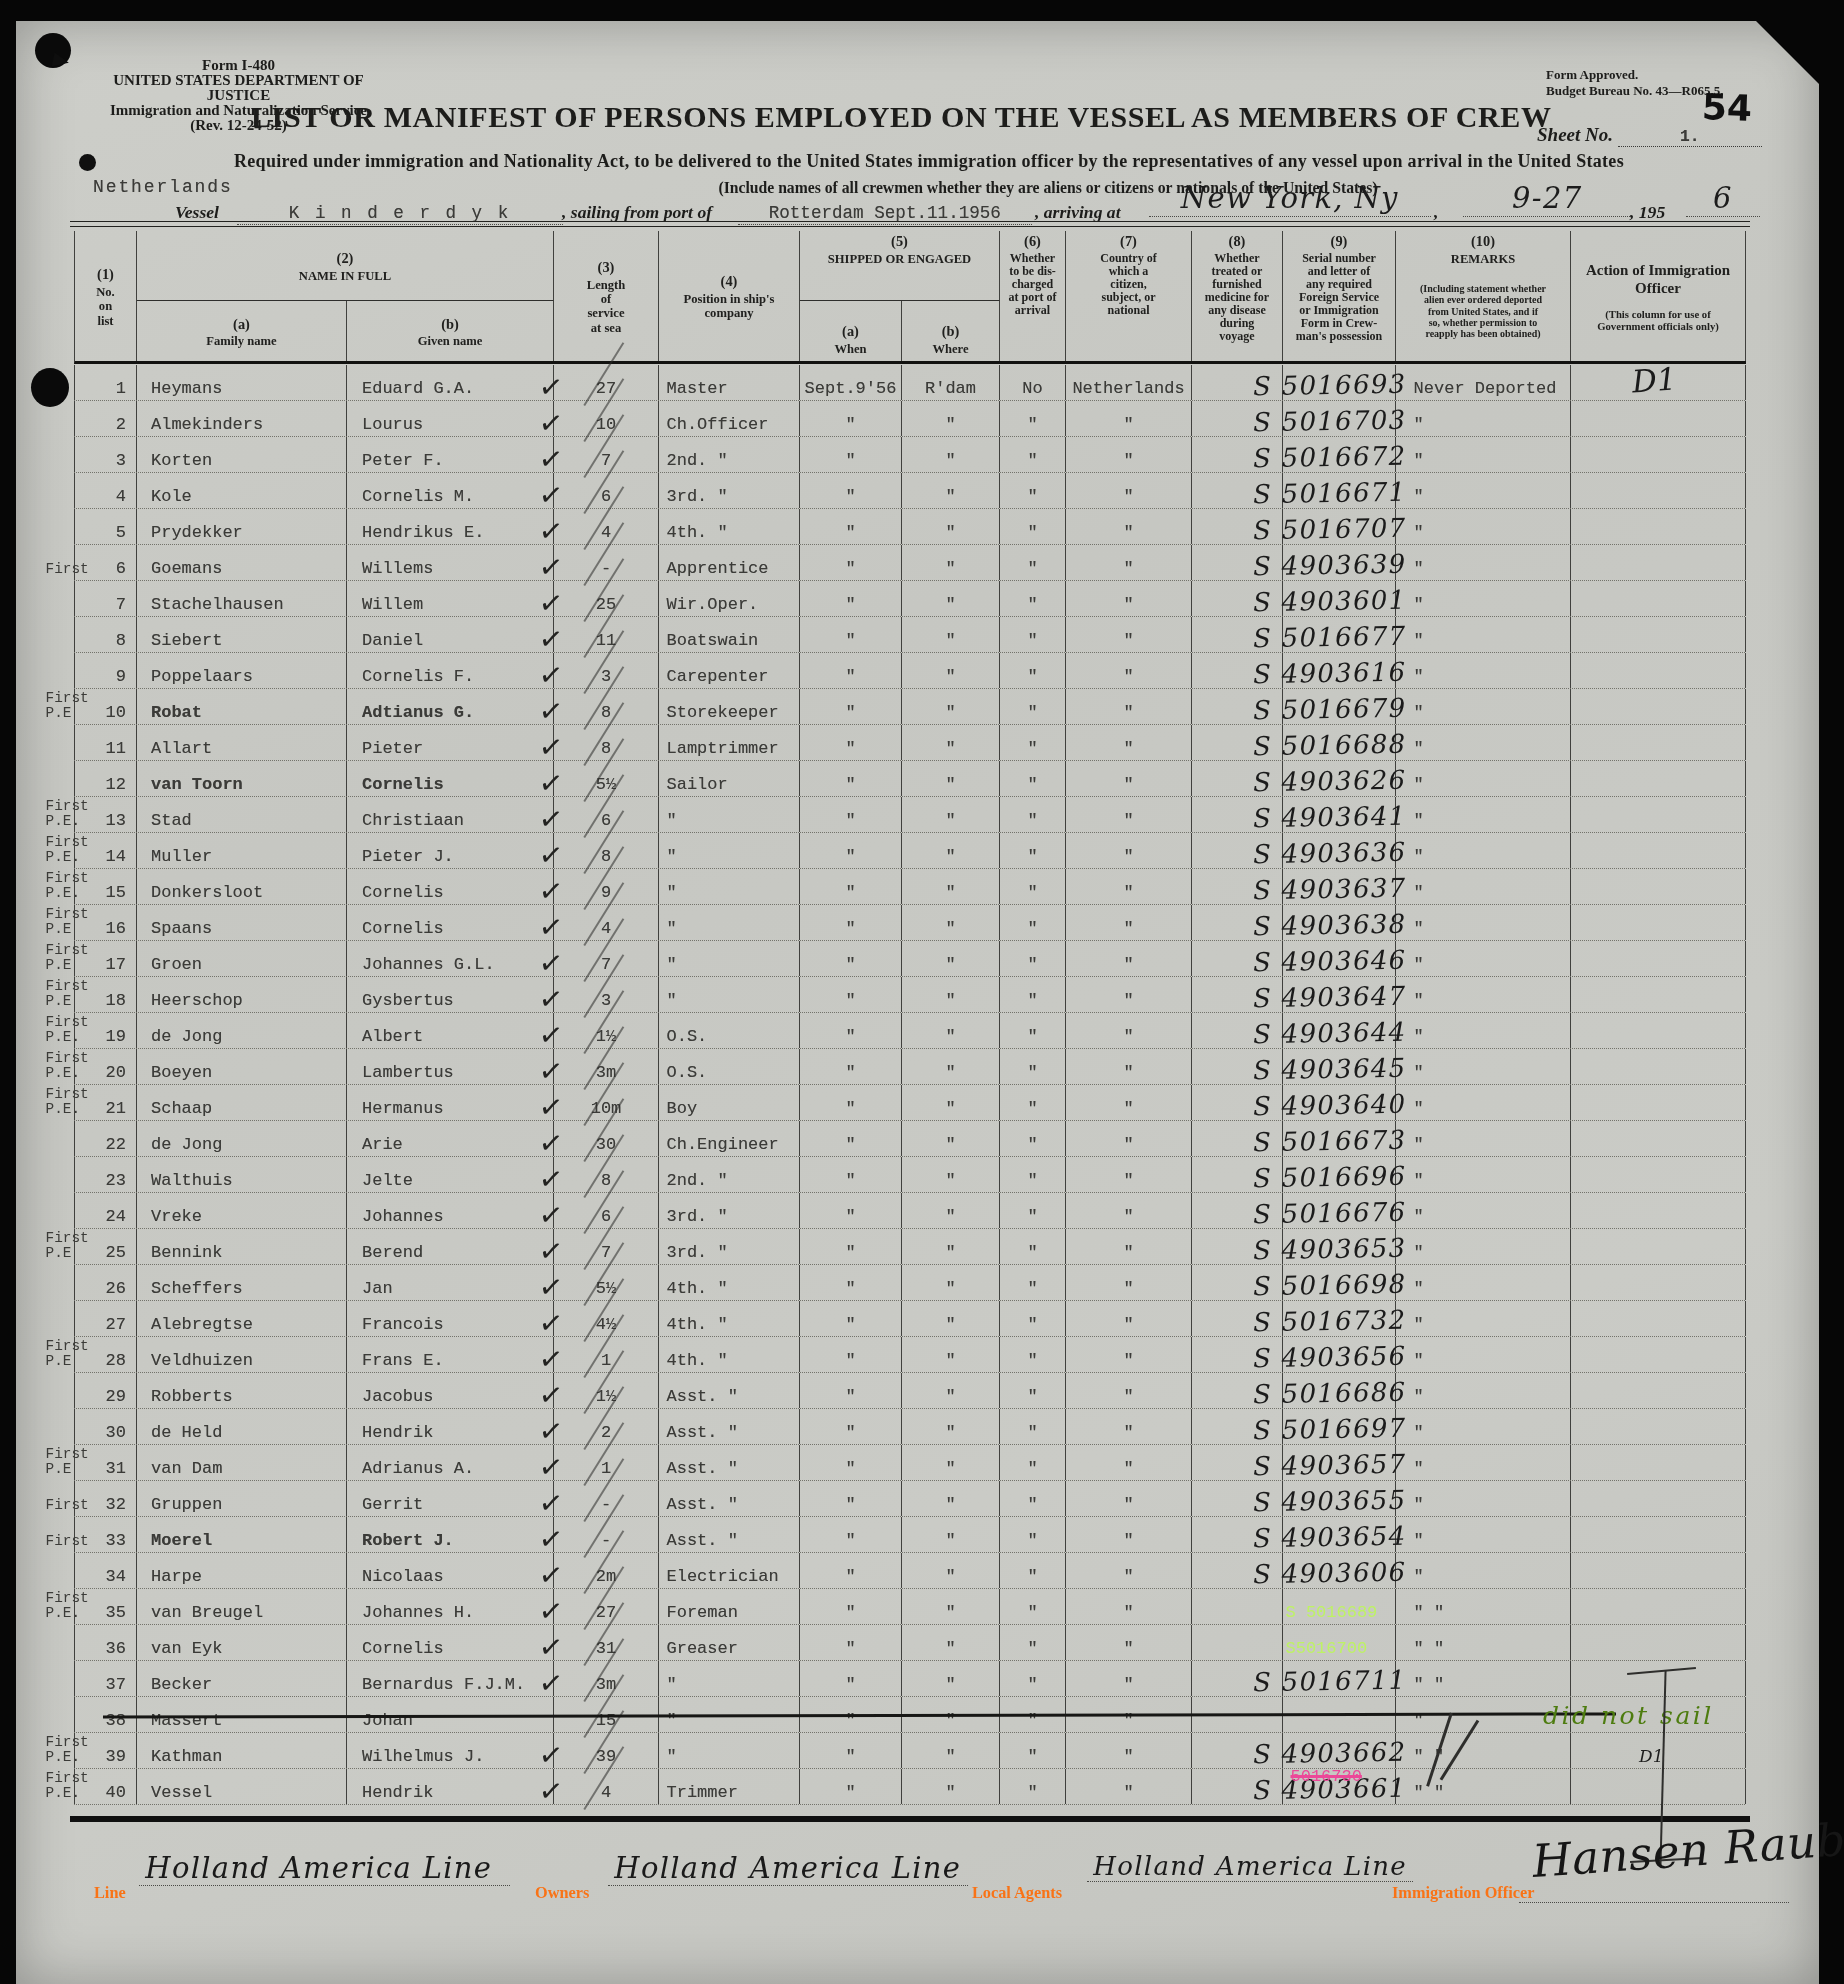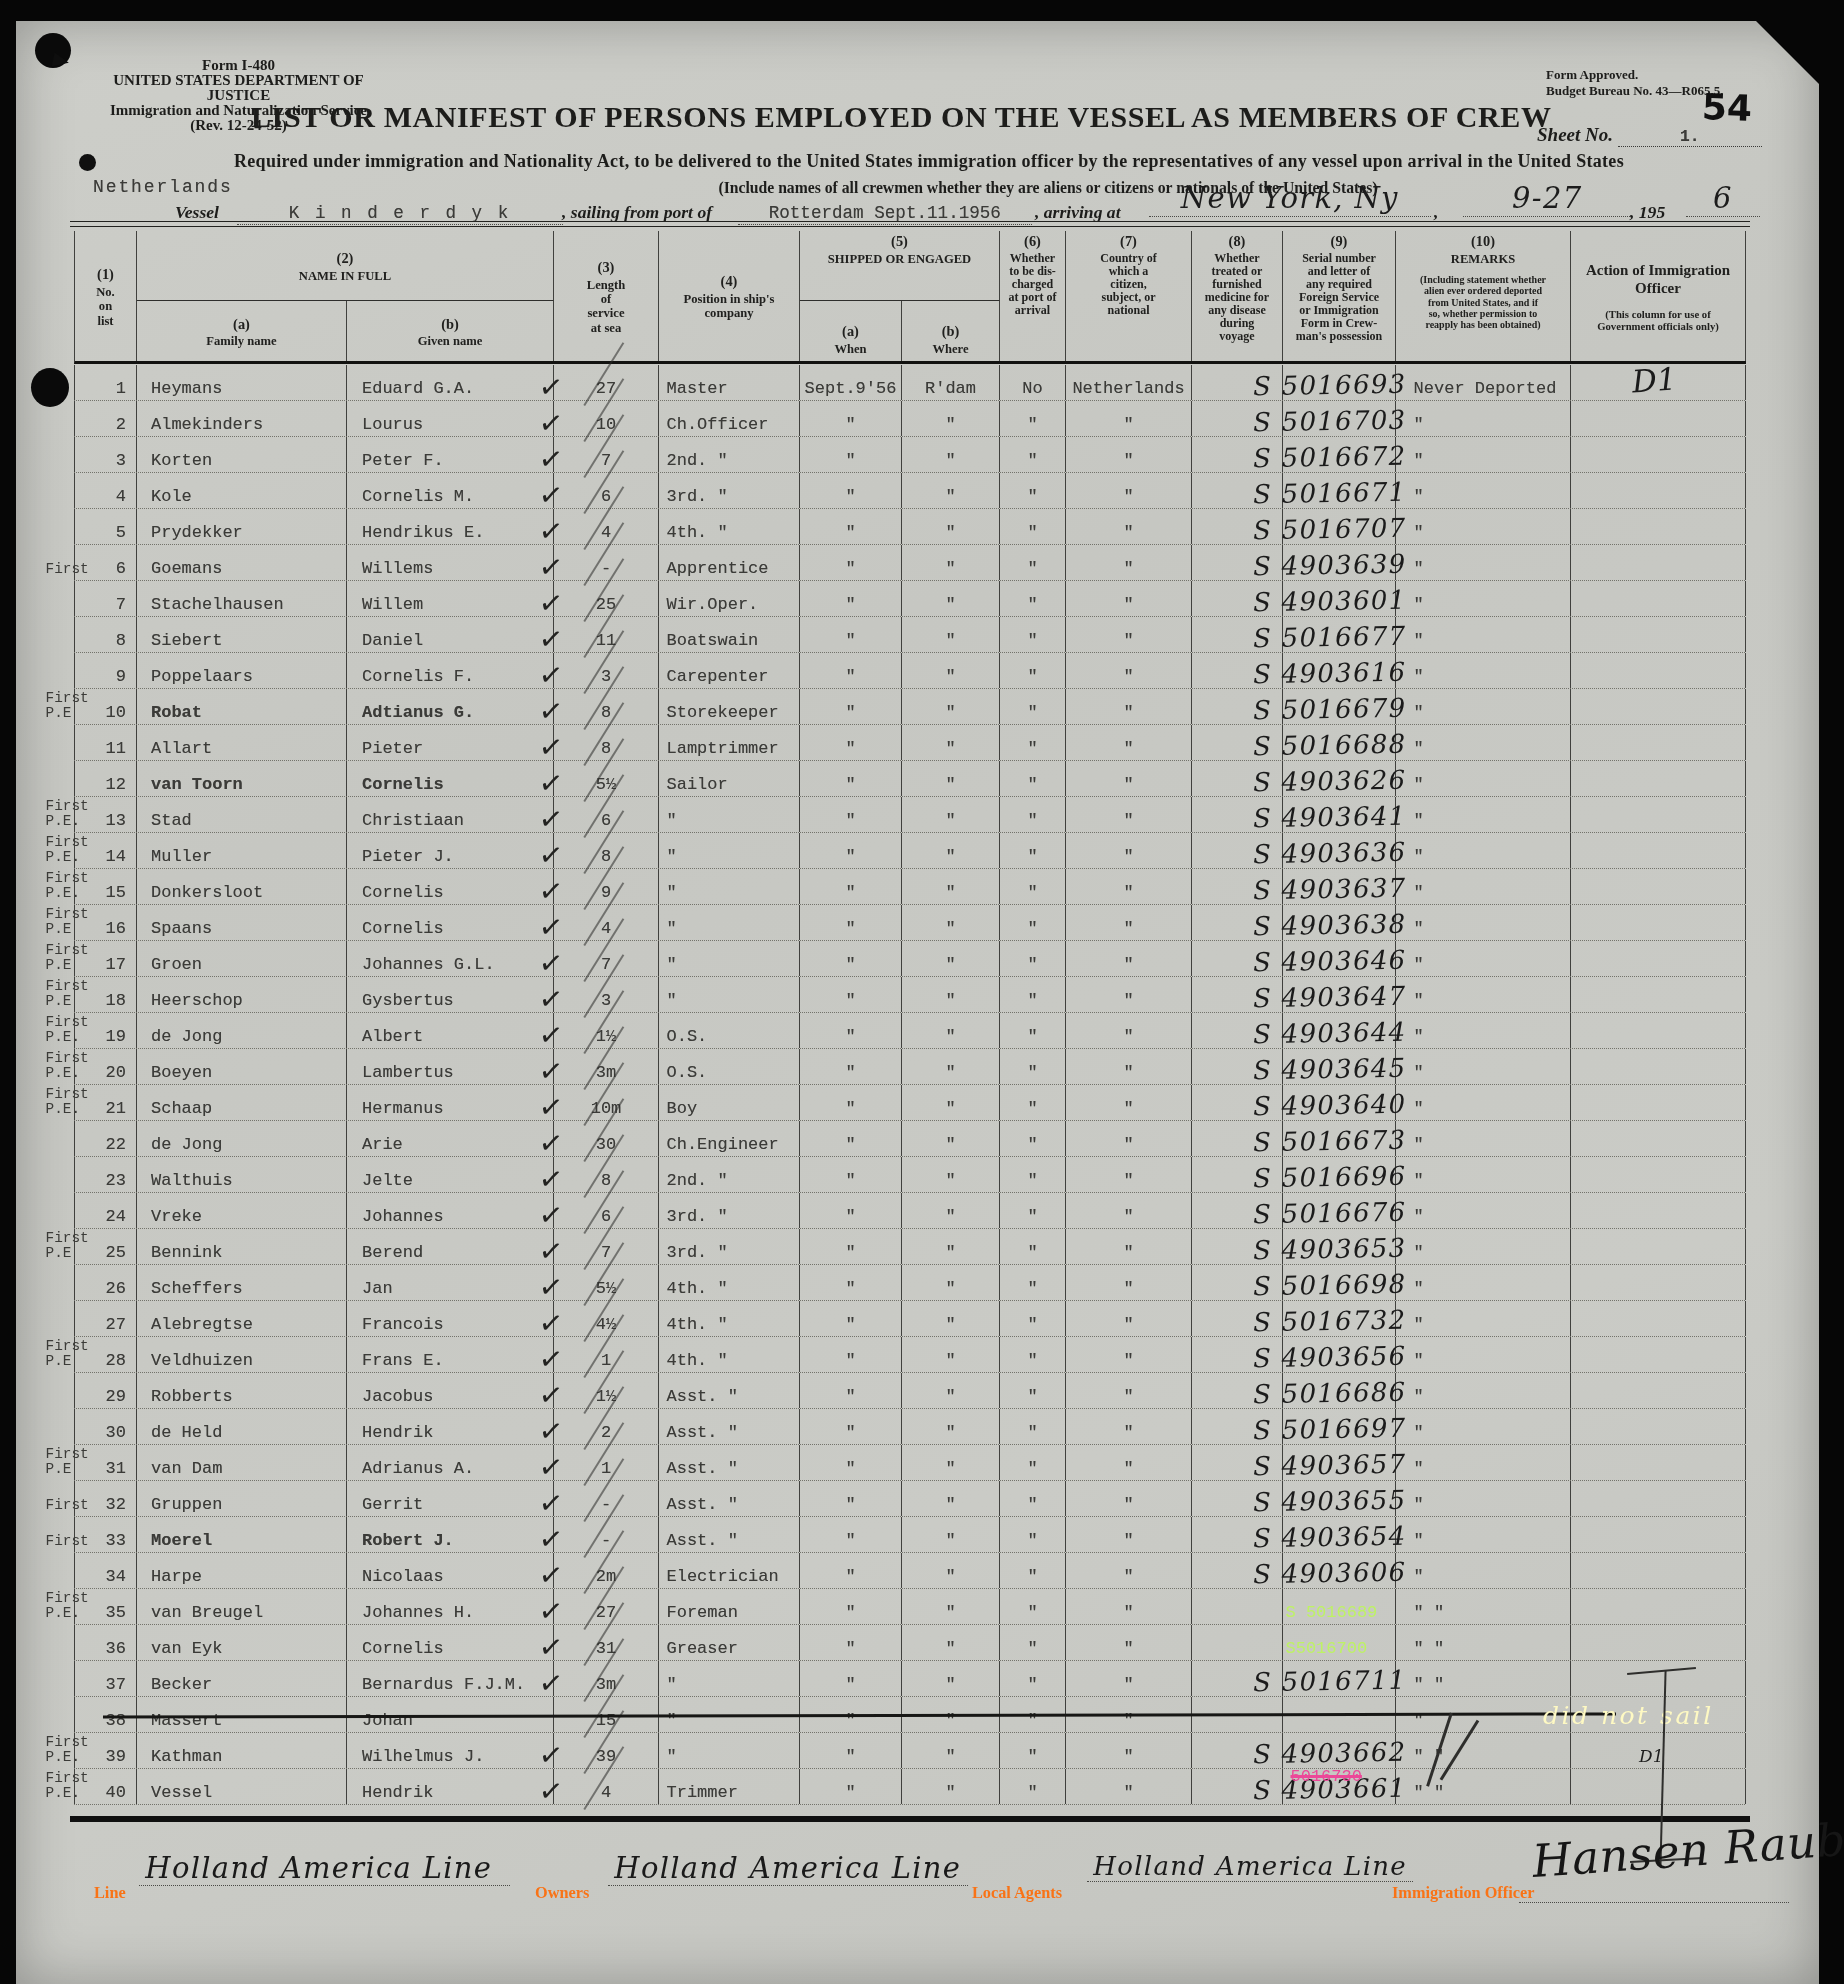--- a/index.html
+++ b/index.html
@@ -44,21 +44,21 @@
             border-top:1.9px solid #22221f;border-bottom:1.9px solid #22221f;box-sizing:border-box;}
   .thead{position:absolute;left:74px;top:231px;width:1671px;height:130px;display:grid;
          grid-template-columns:var(--cols);grid-template-rows:70px 60px;
          border-left:1.3px solid rgba(30,30,28,.8);border-bottom:3.8px solid #121210;box-sizing:content-box;}
   .hc{border-right:1.3px solid rgba(30,30,28,.8);box-sizing:border-box;display:flex;flex-direction:column;
       align-items:center;padding-top:3.1px;text-align:center;white-space:pre-line;color:#21211f;
       font-family:"Liberation Serif",serif;font-weight:bold;overflow:hidden;}
   .hc .num{font-size:14.4px;margin-bottom:1.9px;line-height:15.7px;}
   .hc .lbl{font-size:12.6px;line-height:14.4px;}
   .hc.sm .lbl{font-size:12px;line-height:13px;}
-  .hc .note{font-size:10px;line-height:11.3px;margin-top:8px;font-weight:bold;}
+  .hc .note{font-size:10px;line-height:11.3px;margin-top:17px;font-weight:bold;}
   .h-no{grid-area:1/1/3/2;justify-content:center;}
   .h-name{grid-area:1/2/2/4;border-bottom:1.3px solid rgba(30,30,28,.9);justify-content:center;}
   .h-len{grid-area:1/4/3/5;justify-content:center;}
   .h-pos{grid-area:1/5/3/6;justify-content:center;}
   .h-ship{grid-area:1/6/2/8;border-bottom:1.3px solid rgba(30,30,28,.9);}
   .h-disch{grid-area:1/8/3/9;}
   .h-ctry{grid-area:1/9/3/10;}
   .h-med{grid-area:1/10/3/11;}
   .h-ser{grid-area:1/11/3/12;}
   .h-rem{grid-area:1/12/3/13;}
@@ -91,21 +91,21 @@
          transform:rotate(-58deg);transform-origin:left bottom;}
   .serial-main.hw{font-family:"DejaVu Serif",serif;font-style:italic;font-size:26px;line-height:25px;
          letter-spacing:1.3px;color:#1b1b1b;margin-left:-33px;white-space:nowrap;transform:rotate(-1deg);}
   .serial-main.typed-serial{font-family:"Liberation Mono","DejaVu Sans Mono",monospace;color:#bef264;font-size:17px;}
   .serial-struck{position:absolute;left:7.5px;bottom:-17.6px;font-family:"Liberation Mono","DejaVu Sans Mono",monospace;
          color:#ec4899;font-size:17px;text-decoration:line-through;text-decoration-thickness:2.5px;z-index:4;}
   .strike-line{position:absolute;left:28px;top:17px;width:1513px;height:3.1px;background:#171715;z-index:5;
          transform:rotate(-.12deg);display:none;}
   .row.struck .strike-line{display:block;}
   .row-note{position:absolute;left:1468px;bottom:2.5px;font-family:"DejaVu Serif",serif;font-style:italic;
-         font-size:25px;letter-spacing:2.5px;color:#fef9c3;white-space:nowrap;z-index:6;}
+         font-size:25px;letter-spacing:2.5px;color:#4d7c0f;white-space:nowrap;z-index:6;}
   .bold-row .fam,.bold-row .giv{font-weight:bold;}
   .rule-bottom{position:absolute;left:70px;top:1816px;width:1680px;height:5.6px;background:#101010;}
   
   .pmark{position:absolute;background:#2e2e2c;z-index:7;}
   .pv{left:1662px;top:1671px;width:1.9px;height:196px;transform:rotate(1.5deg);}
   .pt1{left:1627px;top:1670px;width:69px;height:1.9px;transform:rotate(-5deg);}
   .pt2{left:1630px;top:1859px;width:73px;height:1.9px;transform:rotate(-3deg);}
   .sc1{left:1438px;top:1711px;width:2.5px;height:77px;transform:rotate(18deg);}
   .sc2{left:1458px;top:1715px;width:2.5px;height:70px;transform:rotate(32deg);}
   .d1top{position:absolute;left:1632px;top:362px;font-family:"DejaVu Serif",serif;font-style:italic;

